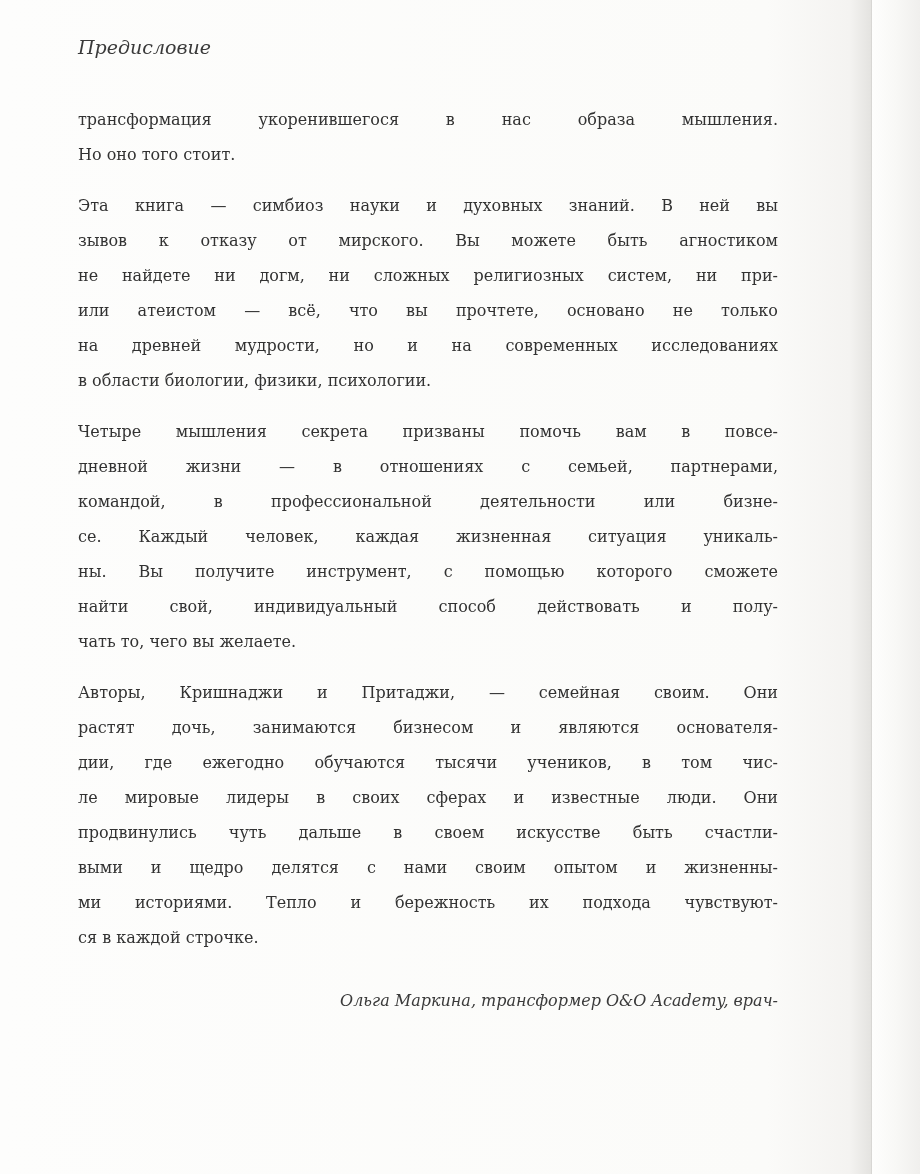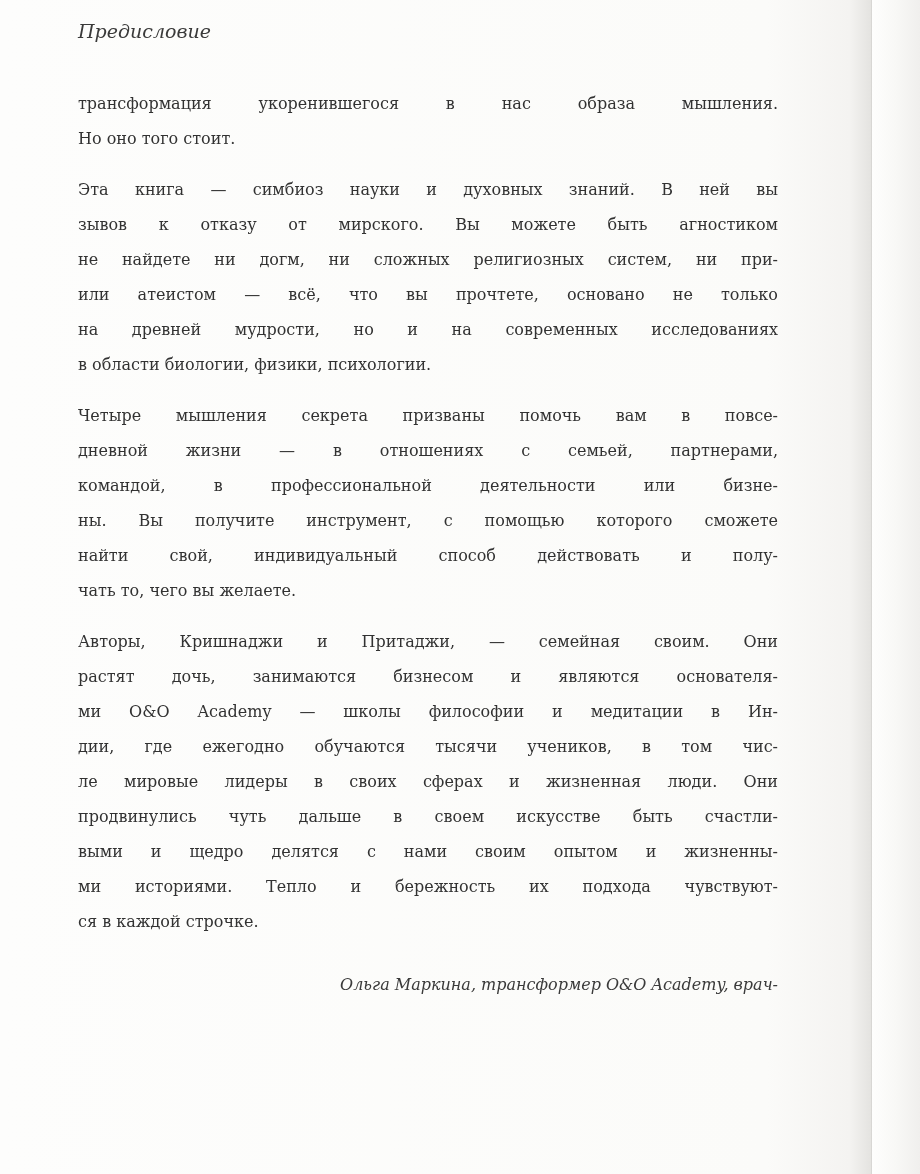--- a/index.html
+++ b/index.html
@@ -26,21 +26,21 @@
   .page-edge {
     position: absolute;
     top: 0; right: 0; bottom: 0;
     width: 48px;
     border-left: 1px solid #d8d7d4;
     background: linear-gradient(to right,
       #fefefd 0%, #f8f8f6 50%, #f0efed 100%);
   }
   .content {
     position: relative;
-    padding: 18px 93px 0 78px; 
+    padding: 34px 93px 0 78px; 
     color: #323232;
   }
   .running-head {
     font-style: italic;
     font-size: 19px;
     line-height: 26px;
     color: #3a3a3a;
     margin: 0 0 42px 0;
     text-align: left;
   }
@@ -85,30 +85,30 @@
             <div class="line">зывов к отказу от мирского. Вы можете быть агностиком</div>
             <div class="line">не найдете ни догм, ни сложных религиозных систем, ни при-</div>
             <div class="line">или атеистом — всё, что вы прочтете, основано не только</div>
             <div class="line">на древней мудрости, но и на современных исследованиях</div>
             <div class="line last">в области биологии, физики, психологии.</div>
           </div>
           <div class="para">
             <div class="line">Четыре мышления секрета призваны помочь вам в повсе-</div>
             <div class="line">дневной жизни — в отношениях с семьей, партнерами,</div>
             <div class="line">командой, в профессиональной деятельности или бизне-</div>
+            <div class="line">се. Каждый человек, каждая жизненная ситуация уникаль-</div>
             <div class="line">ны. Вы получите инструмент, с помощью которого сможете</div>
             <div class="line">найти свой, индивидуальный способ действовать и полу-</div>
             <div class="line last">чать то, чего вы желаете.</div>
           </div>
           <div class="para">
             <div class="line">Авторы, Кришнаджи и Притаджи, — семейная своим. Они</div>
             <div class="line">растят дочь, занимаются бизнесом и являются основателя-</div>
-            <div class="line">ми O&amp;O Academy — школы философии и медитации в Ин-</div>
             <div class="line">дии, где ежегодно обучаются тысячи учеников, в том чис-</div>
-            <div class="line">ле мировые лидеры в своих сферах и жизненная люди. Они</div>
+            <div class="line">ле мировые лидеры в своих сферах и известные люди. Они</div>
             <div class="line">продвинулись чуть дальше в своем искусстве быть счастли-</div>
             <div class="line">выми и щедро делятся с нами своим опытом и жизненны-</div>
             <div class="line">ми историями. Тепло и бережность их подхода чувствуют-</div>
             <div class="line last">ся в каждой строчке.</div>
           </div>
         </div>
       <div class="signature" id="signature">
           <div class="sig-line">Ольга Маркина, трансформер O&amp;O Academy, врач-</div>
         </div>
     </div>

